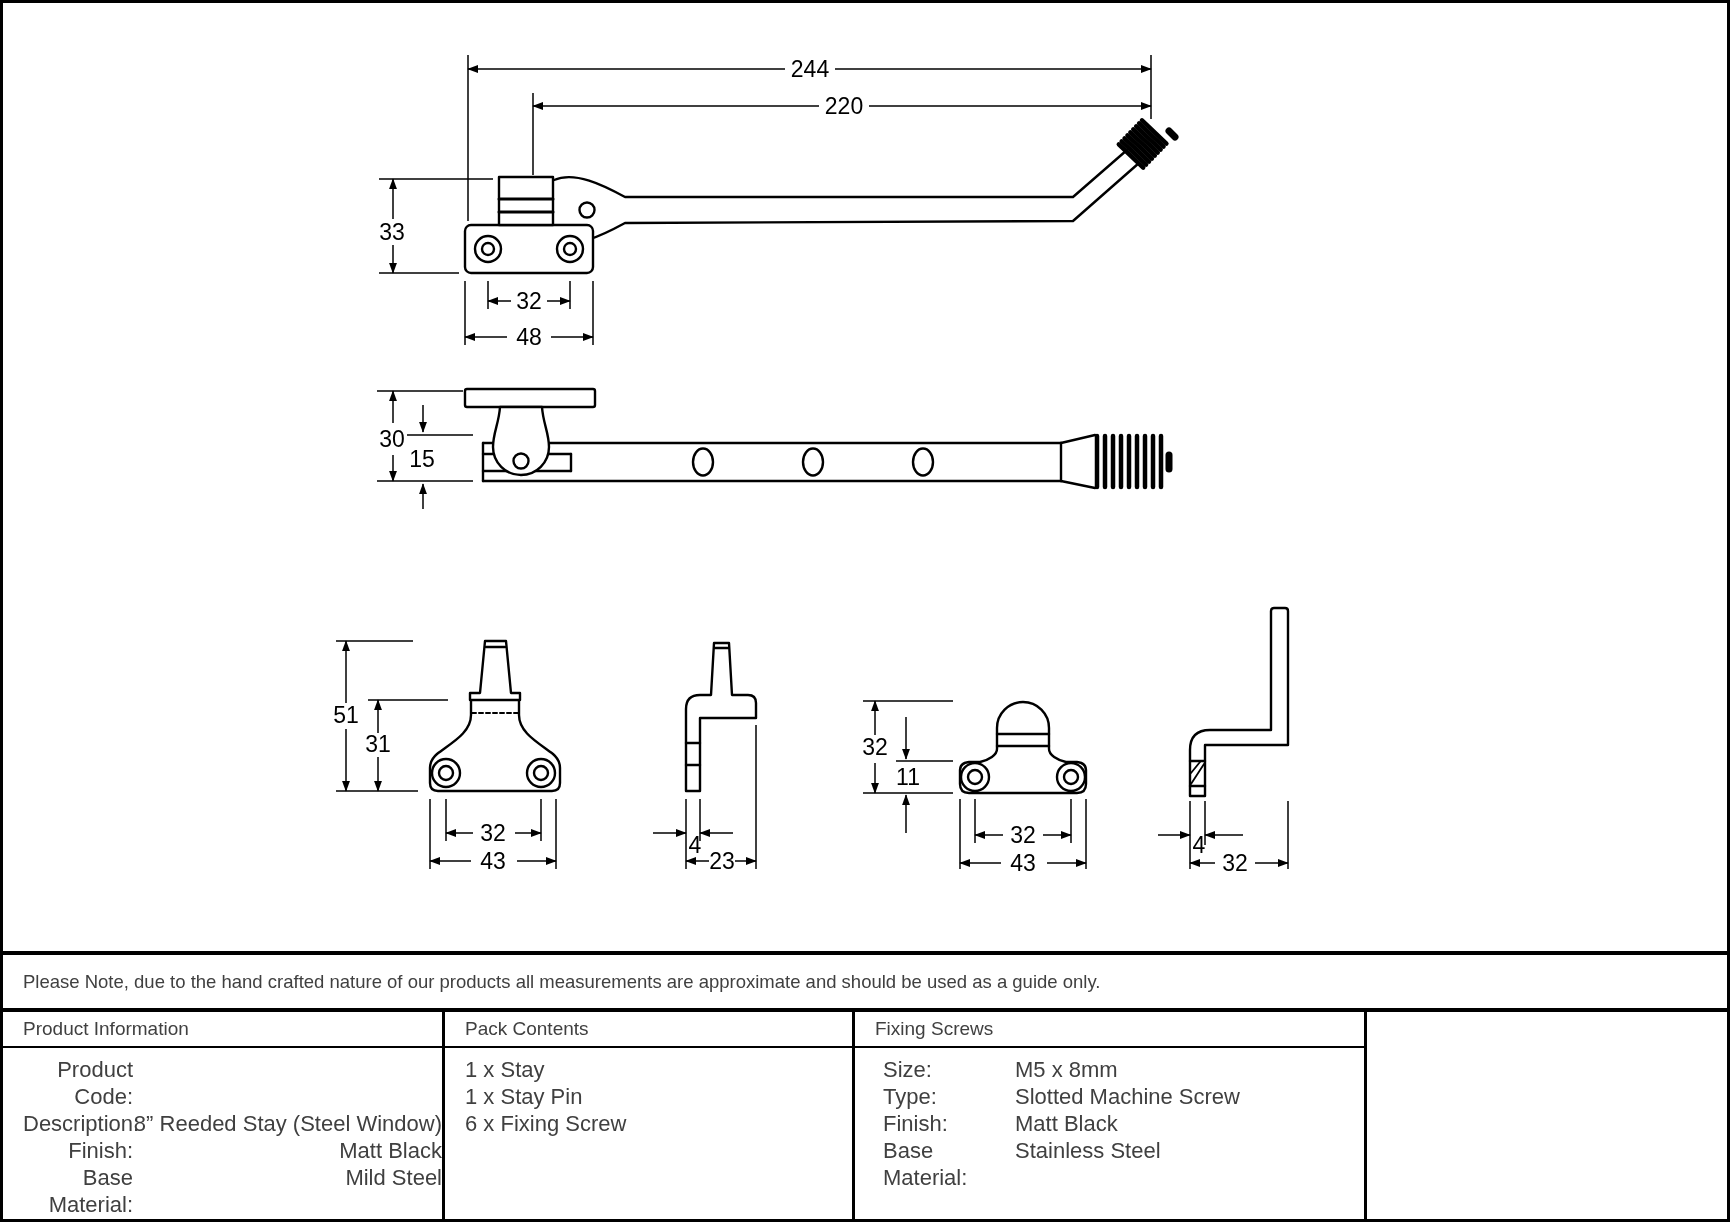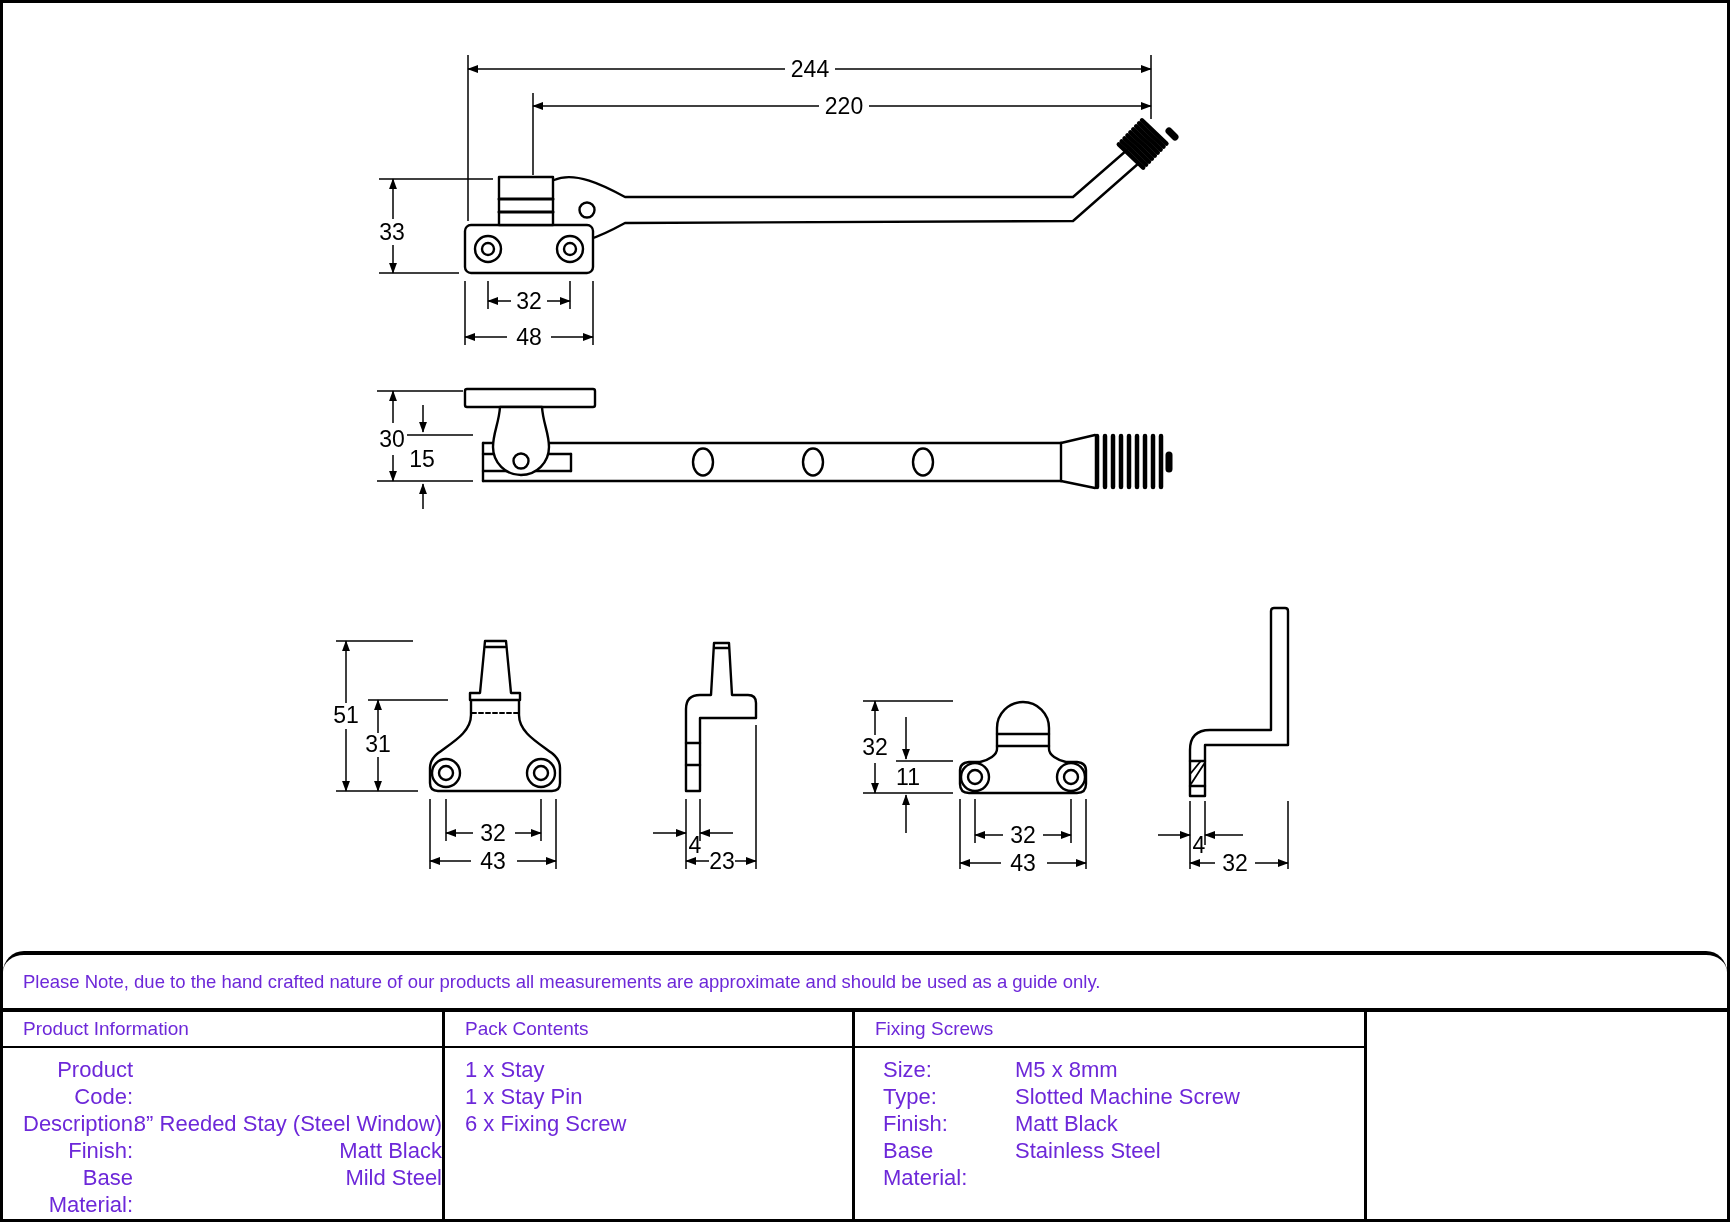--- a/index.html
+++ b/index.html
@@ -1,27 +1,27 @@
 <!DOCTYPE html>
 <html><head>
 <meta charset="utf-8">
 <style>
   html,body{margin:0;padding:0;background:#e8e8e8;}
   .page{
     position:relative;width:1730px;height:1222px;background:#fff;
     border:3px solid #000;box-sizing:border-box;margin:0 auto;overflow:hidden;
-    font-family:"Liberation Sans",sans-serif;color:#6d28d9;
+    font-family:"Liberation Sans",sans-serif;color:#404040;
   }
   svg text{font-family:"Liberation Sans",sans-serif;}
   .dim{font-size:23px;fill:#000;text-anchor:middle;}
   
   .note-row{
     position:absolute;left:0;right:0;top:948px;height:57px;
     border-top:4px solid #000;display:flex;align-items:center;
-    padding-left:20px;font-size:18.5px;box-sizing:border-box;border-radius:21px;
+    padding-left:20px;font-size:18.5px;box-sizing:border-box;
   }
   
   .info-table{
     position:absolute;left:0;right:0;top:1005px;bottom:0;
     border-top:4px solid #000;display:flex;box-sizing:border-box;
   }
   .col{box-sizing:border-box;}
   .col.b{border-right:3px solid #000;}
   .col1{width:442px;text-align:right;}
   .col2{width:410px;}

